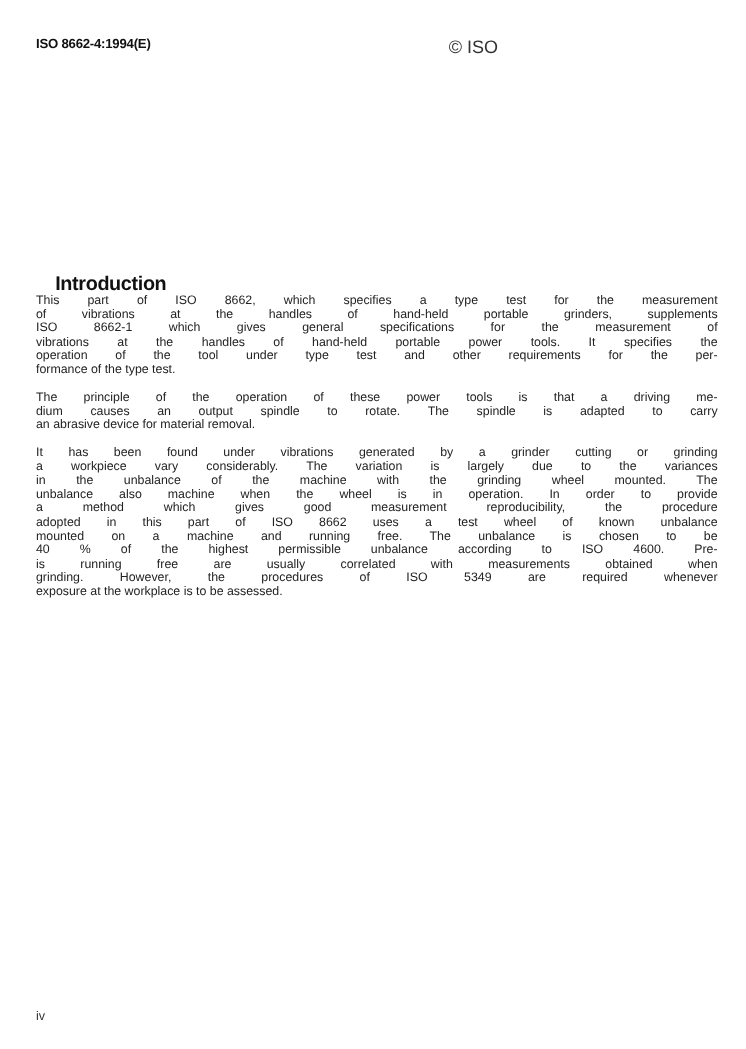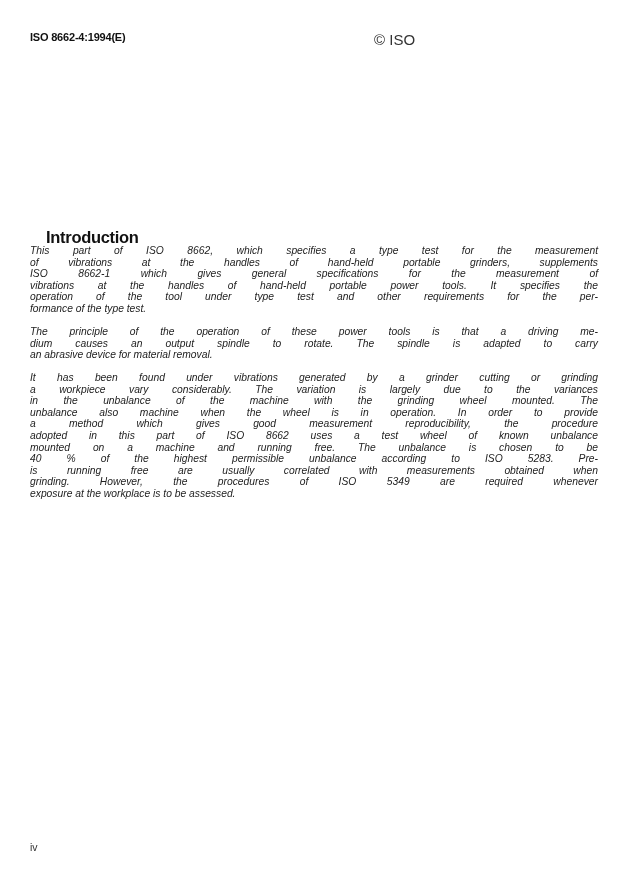--- a/index.html
+++ b/index.html
@@ -6,21 +6,21 @@
     body { width: 622px; height: 874px; position: relative; overflow: hidden; color: #1a1a1a; }
     .page { position: absolute; left: 0; top: 0; width: 548px; height: 874px; background: #fff; }
     .running-head { position: absolute; top: 31px; left: 30px; right: 30px; height: 14px; }
     .std-id { position: absolute; left: 0; top: 0; font-family: "Liberation Sans", sans-serif; font-weight: bold; font-size: 11px; letter-spacing: -0.2px; color: #111; }
     .copyright { position: absolute; left: 304px; top: 0; font-family: Liberation Sans, sans-serif; font-size: 15px; color: #333; margin-left: 40px; }
     .section-title { position: absolute; left: 30px; top: 212px; margin: 16px; font-family: "Liberation Sans", sans-serif; font-weight: bold; font-size: 16.5px; letter-spacing: -0.3px; color: #111; }
     .body-text { position: absolute; left: 30px; width: 568px; font-family: "Liberation Sans", sans-serif; font-size: 10.3px; line-height: 11.6px; text-align: justify; color: #222; margin: 0; }
     .p1 { top: 245px; }
     .p2 { top: 326px; }
     .p3 { top: 372px; }
-    .line { display: block; text-align: justify; text-align-last: justify; white-space: nowrap; font-style: italic; }
+    .line { display: block; text-align: justify; text-align-last: justify; white-space: nowrap; }
     .line.last { text-align-last: left; }
     .folio { position: absolute; left: 30px; top: 841px; font-family: "Liberation Sans", sans-serif; font-size: 10.5px; color: #333; }
   </style>
 </head>
 <body>
 
 <div class="page">
 
   <div class="running-head">
     <span class="std-id">ISO 8662-4:1994(E)</span>
@@ -45,20 +45,20 @@
   </p>
 
   <p class="body-text p3">
     <span class="line">It has been found under vibrations generated by a grinder cutting or grinding</span>
     <span class="line">a workpiece vary considerably. The variation is largely due to the variances</span>
     <span class="line">in the unbalance of the machine with the grinding wheel mounted. The</span>
     <span class="line">unbalance also machine when the wheel is in operation. In order to provide</span>
     <span class="line">a method which gives good measurement reproducibility, the procedure</span>
     <span class="line">adopted in this part of ISO 8662 uses a test wheel of known unbalance</span>
     <span class="line">mounted on a machine and running free. The unbalance is chosen to be</span>
-    <span class="line">40 % of the highest permissible unbalance according to ISO 5283. Pre-</span>
+    <span class="line">40 % of the highest permissible unbalance according to ISO 4600. Pre-</span>
     <span class="line">is running free are usually correlated with measurements obtained when</span>
     <span class="line">grinding. However, the procedures of ISO 5349 are required whenever</span>
     <span class="line last">exposure at the workplace is to be assessed.</span>
   </p>
 
   <div class="folio">iv</div>
 </div>
 
 </body></html>

